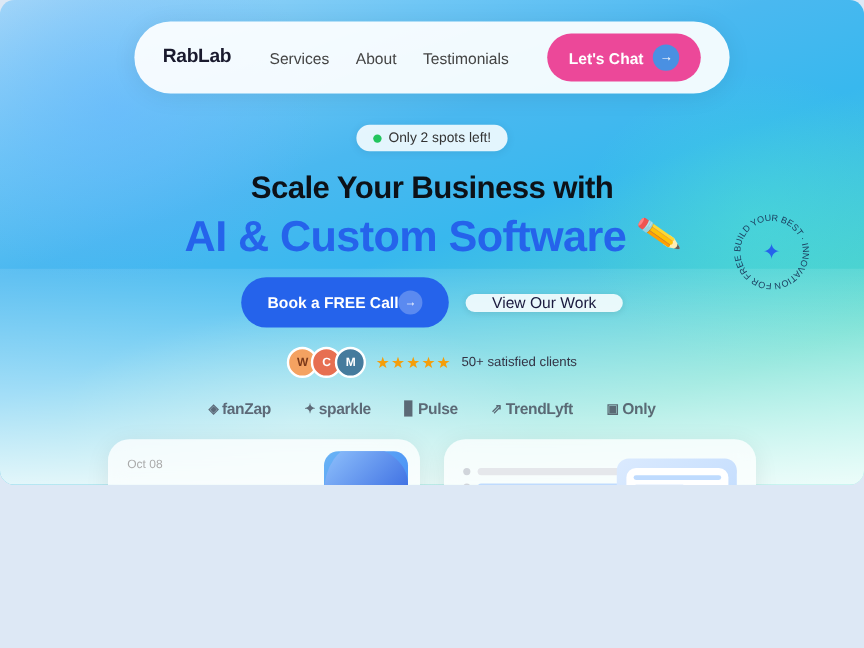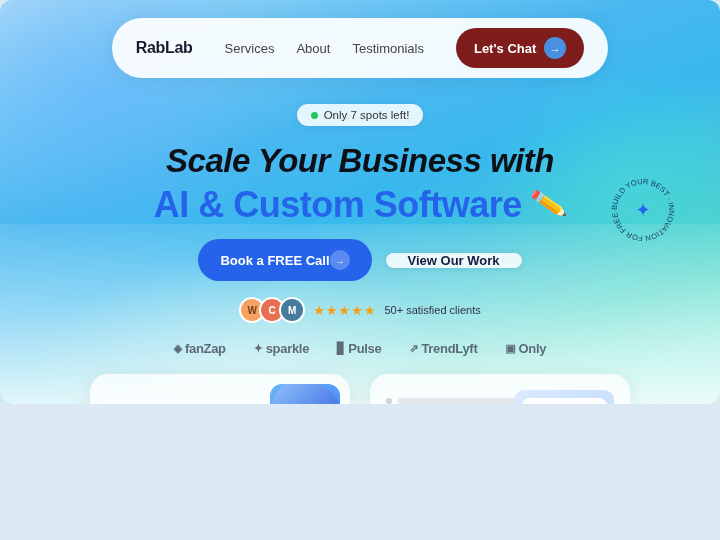--- a/index.html
+++ b/index.html
@@ -84,21 +84,21 @@
       display: flex;
       gap: 22px;
     }
     .nav-link {
       font-size: 13px;
       color: #444;
       cursor: pointer;
       text-decoration: none;
     }
     .cta-btn {
-      background: #7f1d1d;
+      background: #ec4899;
       color: white;
       border: none;
       border-radius: 50px;
       padding: 9px 18px;
       font-size: 13px;
       font-weight: 600;
       cursor: pointer;
       display: flex;
       align-items: center;
       gap: 8px;
@@ -133,27 +133,26 @@
       margin-bottom: 16px;
       box-shadow: 0 1px 8px rgba(0,0,0,0.08);
     }
     .spots-dot {
       width: 7px;
       height: 7px;
       background: #22c55e;
       border-radius: 50%;
     }
     .hero-title {
-      font-size: 33px;
+      font-size: 26px;
       font-weight: 800;
       color: #0d1117;
       line-height: 1.15;
       margin-bottom: 4px;
       letter-spacing: -0.5px;
-      font-style: italic;
     }
     .hero-title-blue {
       font-size: 36px;
       font-weight: 800;
       color: #2563eb;
       line-height: 1.15;
       margin-bottom: 14px;
       letter-spacing: -0.5px;
       display: flex;
       align-items: center;
@@ -205,21 +204,21 @@
       justify-content: center;
       font-size: 10px;
     }
     .btn-secondary {
       background: rgba(255,255,255,0.85);
       color: #1a1a3e;
       border: none;
       border-radius: 50px;
       padding: 0 22px;
       font-size: 13px;
-      font-weight: 700;
+      font-weight: 400;
       cursor: pointer;
       box-shadow: 0 1px 6px rgba(0,0,0,0.1);
     }
 
     .social-proof {
       display: flex;
       align-items: center;
       justify-content: center;
       gap: 8px;
       margin-bottom: 18px;
@@ -416,21 +415,21 @@
       <button class="cta-btn">
         <span>Let's Chat</span>
         <span class="arrow-circle">→</span>
       </button>
     </div>
   </nav>
 
   <section class="hero">
     <div class="spots-badge">
       <span class="spots-dot"></span>
-      <span>Only 7 spots left!</span>
+      <span>Only 2 spots left!</span>
     </div>
     <div class="hero-title">Scale Your Business with</div>
     <div class="hero-title-blue">
       <span>AI &amp; Custom Software</span>
       <span class="squiggle">✏️</span>
     </div>
     <div class="hero-buttons">
       <button class="btn-primary">
         <span>Book a FREE Call</span>
         <span class="arrow-circle2">→</span>
@@ -467,20 +466,21 @@
     </span>
     <span class="brand-item">
       <span class="brand-icon">▣</span>
       <span>Only</span>
     </span>
   </div>
 
   <div class="cards-row">
 
     <div class="card">
+      <div class="card-date">Oct 08</div>
       <div class="card1-img">
         <div class="card1-blob"></div>
       </div>
 
     </div>
 
     <div class="card">
       <div class="card2-lines">
         <div class="line-row">
           <div class="line-dot"></div>

